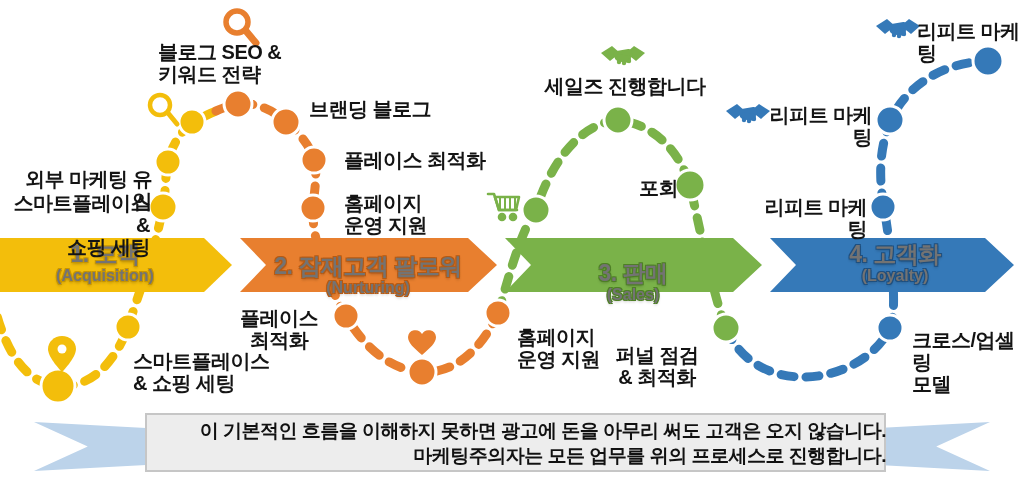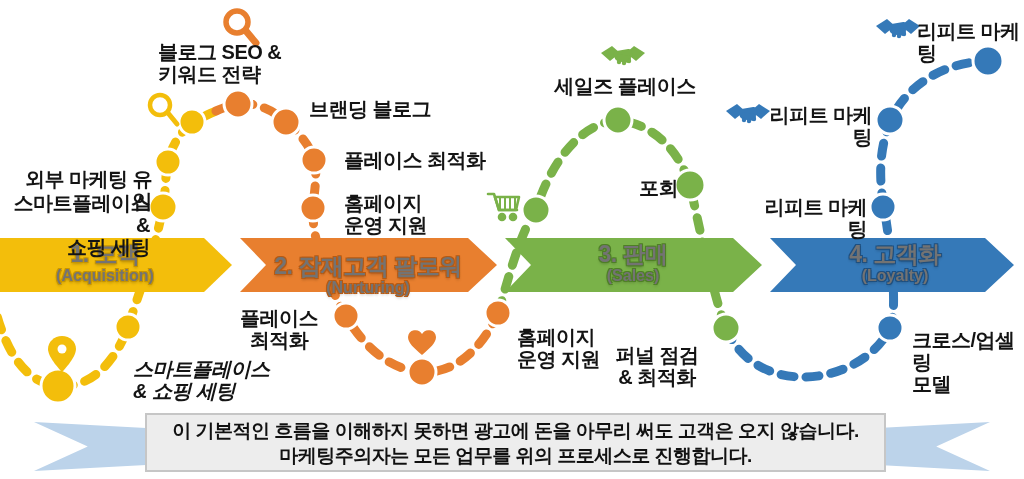--- a/index.html
+++ b/index.html
@@ -10,21 +10,21 @@
        white-space:pre-line;letter-spacing:-0.5px;}
   .arrow-text{position:absolute;top:241px;text-align:center;color:#737373;font-weight:700;}
   .arrow-text .l1{font-size:23px;line-height:26px;letter-spacing:-0.5px;}
   .arrow-text .l2{font-size:16px;line-height:18px;}
   .at-yellow{text-shadow:-1px -1px 0 #c79500,1px -1px 0 #c79500,-1px 1px 0 #c79500,1px 1px 0 #c79500,0 2px 3px rgba(0,0,0,.25);}
   .at-orange{text-shadow:-1px -1px 0 #b55a14,1px -1px 0 #b55a14,-1px 1px 0 #b55a14,1px 1px 0 #b55a14,0 2px 3px rgba(0,0,0,.25);margin-top:12px;}
   .at-green {text-shadow:-1px -1px 0 #4e7f26,1px -1px 0 #4e7f26,-1px 1px 0 #4e7f26,1px 1px 0 #4e7f26,0 2px 3px rgba(0,0,0,.25);}
   .at-blue  {text-shadow:-1px -1px 0 #1f4f7e,1px -1px 0 #1f4f7e,-1px 1px 0 #1f4f7e,1px 1px 0 #1f4f7e,0 2px 3px rgba(0,0,0,.25);}
   #banner-box{position:absolute;left:145px;top:413px;width:741px;height:59px;background:#ededed;
               border:2px solid #c6c6c6;box-sizing:border-box;}
-  #banner-text{position:absolute;left:145px;top:418px;width:741px;text-align:center;
+  #banner-text{position:absolute;left:145px;top:418px;width:741px;text-align:right;
                font-weight:700;font-size:19px;line-height:25px;color:#111;white-space:pre-line;letter-spacing:-0.5px;}
   .ribbon-tail{position:absolute;top:422px;width:112px;height:49px;background:#bcd3ea;}
   #ribbon-left{left:34px;clip-path:polygon(100% 12%,0 0,48% 50%,0 100%,100% 88%);}
   #ribbon-right{left:878px;clip-path:polygon(0 12%,100% 0,52% 50%,100% 100%,0 88%);}
 </style>
 </head>
 <body>
 
 <div id="stage">
 
@@ -134,45 +134,45 @@
   </svg>
 
   <div class="arrow-text at-yellow" style="left:5px;width:200px;">
     <div class="l1">1. 모객</div>
     <div class="l2">(Acquisition)</div>
   </div>
   <div class="arrow-text at-orange" style="left:258px;width:220px;">
     <div class="l1">2. 잠재고객 팔로워</div>
     <div class="l2">(Nurturing)</div>
   </div>
-  <div class="arrow-text at-green" style="left:523px;width:220px;">
+  <div class="arrow-text at-green" style="left:523px;width:220px;margin-top:19px;">
     <div class="l1">3. 판매</div>
     <div class="l2">(Sales)</div>
   </div>
   <div class="arrow-text at-blue" style="left:785px;width:220px;">
     <div class="l1">4. 고객화</div>
     <div class="l2">(Loyalty)</div>
   </div>
 
   <div class="lbl" style="left:158px;top:41px;width:172px;">블로그 SEO &amp;
 키워드 전략</div>
   <div class="lbl" style="left:8px;top:147px;width:144px;text-align:right;margin-top:21px;">외부 마케팅 유입</div>
   <div class="lbl" style="left:0px;top:192px;width:150px;text-align:right;">스마트플레이스 &amp;
 쇼핑 세팅</div>
   <div class="lbl" style="left:309px;top:98px;">브랜딩 블로그</div>
   <div class="lbl" style="left:344px;top:149px;">플레이스 최적화</div>
   <div class="lbl" style="left:344px;top:192px;">홈페이지
 운영 지원</div>
-  <div class="lbl" style="left:133px;top:358px;font-style:italic;">스마트플레이스
+  <div class="lbl" style="left:133px;top:350px;">스마트플레이스
 &amp; 쇼핑 세팅</div>
   <div class="lbl" style="left:228px;top:307px;width:102px;text-align:center;">플레이스
 최적화</div>
   <div class="lbl" style="left:517px;top:326px;">홈페이지
 운영 지원</div>
-  <div class="lbl" style="left:540px;top:75px;width:170px;text-align:center;">세일즈 플레이스</div>
+  <div class="lbl" style="left:540px;top:75px;width:170px;text-align:center;">세일즈 진행합니다</div>
   <div class="lbl" style="left:606px;top:177px;width:72px;text-align:right;">포회</div>
   <div class="lbl" style="left:602px;top:330px;width:110px;text-align:center;margin-top:14px;">퍼널 점검
 &amp; 최적화</div>
   <div class="lbl" style="left:912px;top:329px;">크로스/업셀링
 모델</div>
   <div class="lbl" style="left:745px;top:196px;width:122px;text-align:right;">리피트 마케팅</div>
   <div class="lbl" style="left:750px;top:104px;width:122px;text-align:right;">리피트 마케팅</div>
   <div class="lbl" style="left:917px;top:20px;width:110px;">리피트 마케팅</div>
 
   <div class="ribbon-tail" id="ribbon-left"></div>

